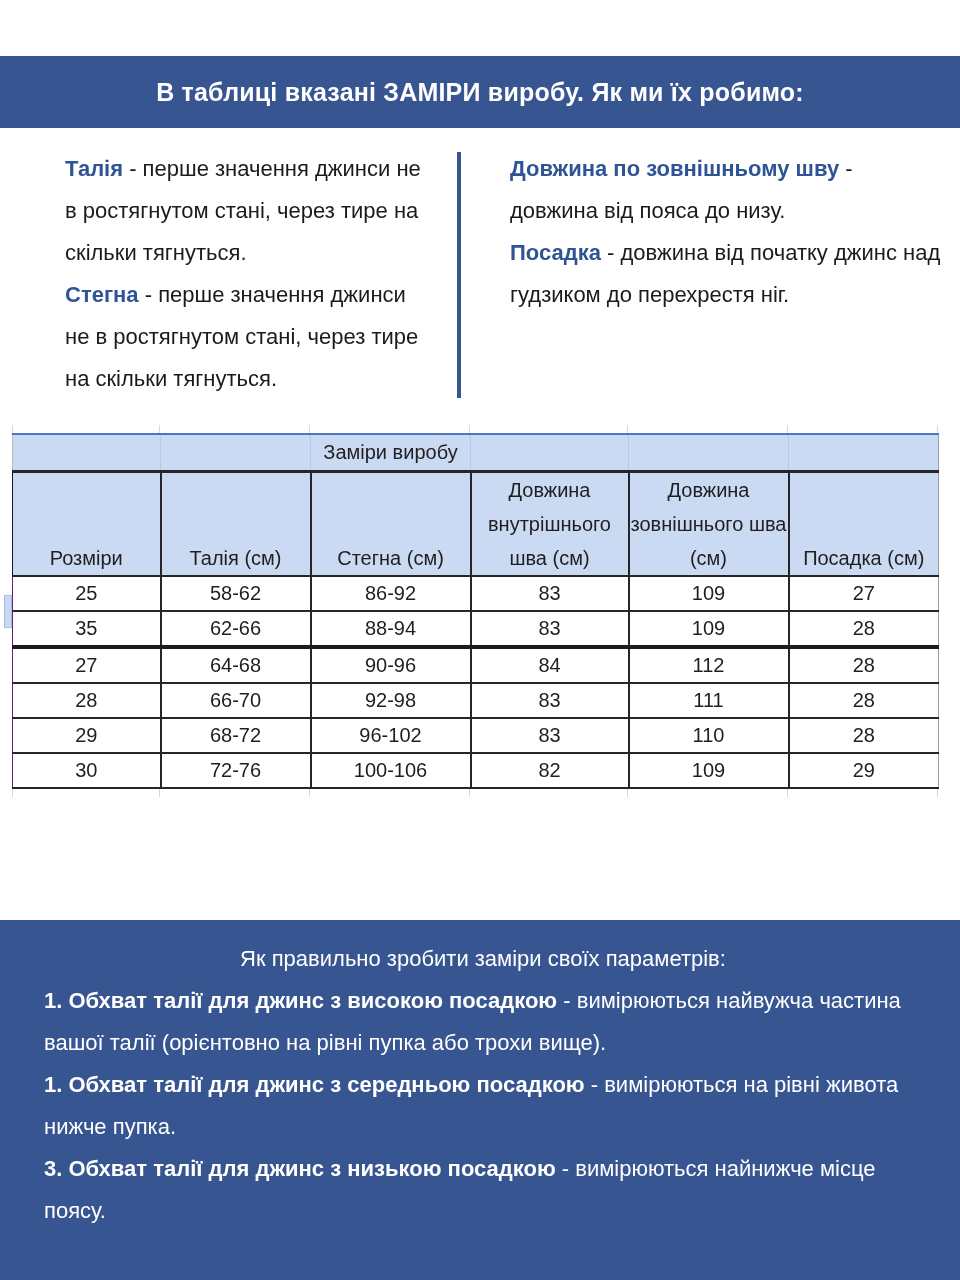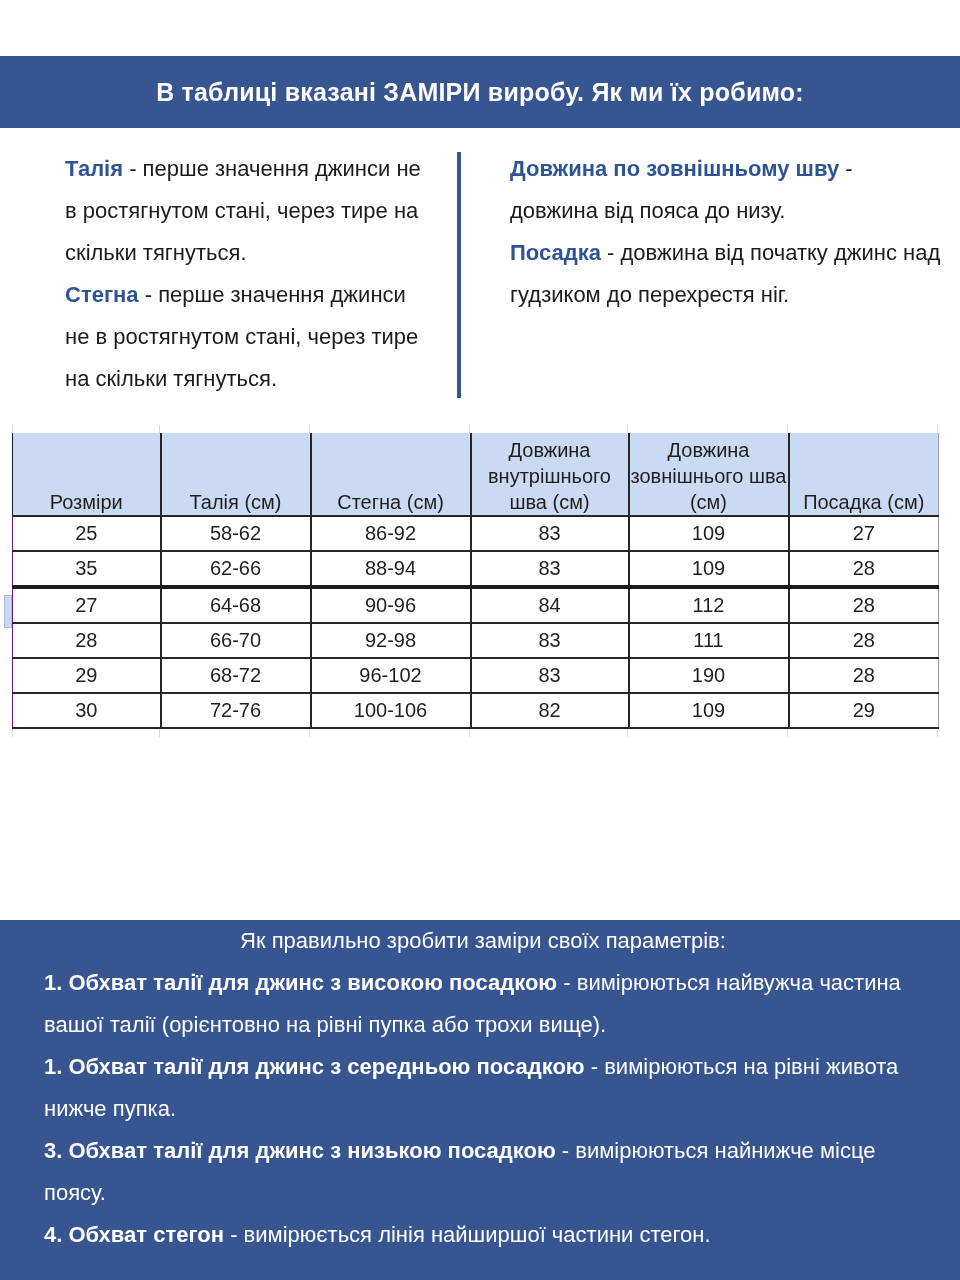--- a/index.html
+++ b/index.html
@@ -49,21 +49,21 @@
     border-top:2px solid #4f74bd;
     border-bottom:3px solid #262626;
     border-left:1px solid #b9c8e2; border-right:1px solid #b9c8e2;
   }
   .title-row td:first-child { border-left:1px solid #bcbcbc; }
   .title-row td:last-child  { border-right:1px solid #9f9f9f; }
   
   .head-row td {
     background:#cadaf2; height:82px;
     vertical-align:bottom; padding-bottom:7px;
-    line-height:26px;
+    line-height:34px;
     border:2px solid #262626; border-top:none;
   }
   .head-row td:first-child { border-left:1px solid #0f172a; }
   .head-row td:last-child  { border-right:1px solid #9f9f9f; }
   
   .data-row td {
     background:#ffffff; height:33px;
     border:2px solid #262626;
   }
   .data-row td:first-child { border-left:1px solid #701a75; }
@@ -73,21 +73,21 @@
   
   .row26-marker {
     position:absolute; left:4px; top:595px; width:8px; height:33px;
     background:#c6d8f4; border:1px solid #a9bedd; box-sizing:border-box;
   }
 
   
   .bottom {
     position:absolute; top:920px; left:0; width:960px; height:360px;
     background:#375591; color:#ffffff;
-    box-sizing:border-box; padding:0 38px 0 44px;
+    box-sizing:border-box; padding:18px 38px 0 44px;
     font-size:22px; line-height:42px;
   }
   .bottom-heading { text-align:center; font-weight:400; margin:0; }
   .instruction { margin:0; }
   .instruction .lead { font-weight:700; }
 </style>
 </head>
 <body>
 
 <div class="banner">
@@ -118,20 +118,28 @@
   <table class="size-table">
     <colgroup>
       <col style="width:148px">
         <col style="width:150px">
         <col style="width:160px">
       <col style="width:158px">
         <col style="width:160px">
         <col style="width:150px">
     </colgroup>
     <tbody>
+      <tr class="title-row">
+        <td></td>
+        <td></td>
+        <td>Заміри виробу</td>
+        <td></td>
+        <td></td>
+        <td></td>
+      </tr>
       <tr class="head-row">
         <td>Розміри</td>
         <td>Талія (см)</td>
         <td>Стегна (см)</td>
         <td>Довжина внутрішнього шва (см)</td>
         <td>Довжина зовнішнього шва (см)</td>
         <td>Посадка (см)</td>
       </tr>
       <tr class="data-row">
         <td>25</td>
@@ -163,21 +171,21 @@
         <td>92-98</td>
         <td>83</td>
         <td>111</td>
         <td>28</td>
       </tr>
       <tr class="data-row">
         <td>29</td>
         <td>68-72</td>
         <td>96-102</td>
         <td>83</td>
-        <td>190</td>
+        <td>110</td>
         <td>28</td>
       </tr>
       <tr class="data-row">
         <td>30</td>
         <td>72-76</td>
         <td>100-106</td>
         <td>82</td>
         <td>109</td>
         <td>29</td>
       </tr>
@@ -193,14 +201,13 @@
   </div>
 </div>
 
 <div class="row26-marker"></div>
 
 <div class="bottom">
   <p class="bottom-heading">Як правильно зробити заміри своїх параметрів:</p>
   <p class="instruction"><span class="lead">1. Обхват талії для джинс з високою посадкою</span><span> - вимірюються найвужча частина вашої талії (орієнтовно на рівні пупка або трохи вище).</span></p>
   <p class="instruction"><span class="lead">1. Обхват талії для джинс з середньою посадкою</span><span> - вимірюються на рівні живота нижче пупка.</span></p>
   <p class="instruction"><span class="lead">3. Обхват талії для джинс з низькою посадкою</span><span> - вимірюються найнижче місце поясу.</span></p>
-  <p class="instruction"><span class="lead">4. Обхват стегон</span><span> - вимірюється лінія найширшої частини стегон.</span></p>
 </div>
 
 </body></html>

